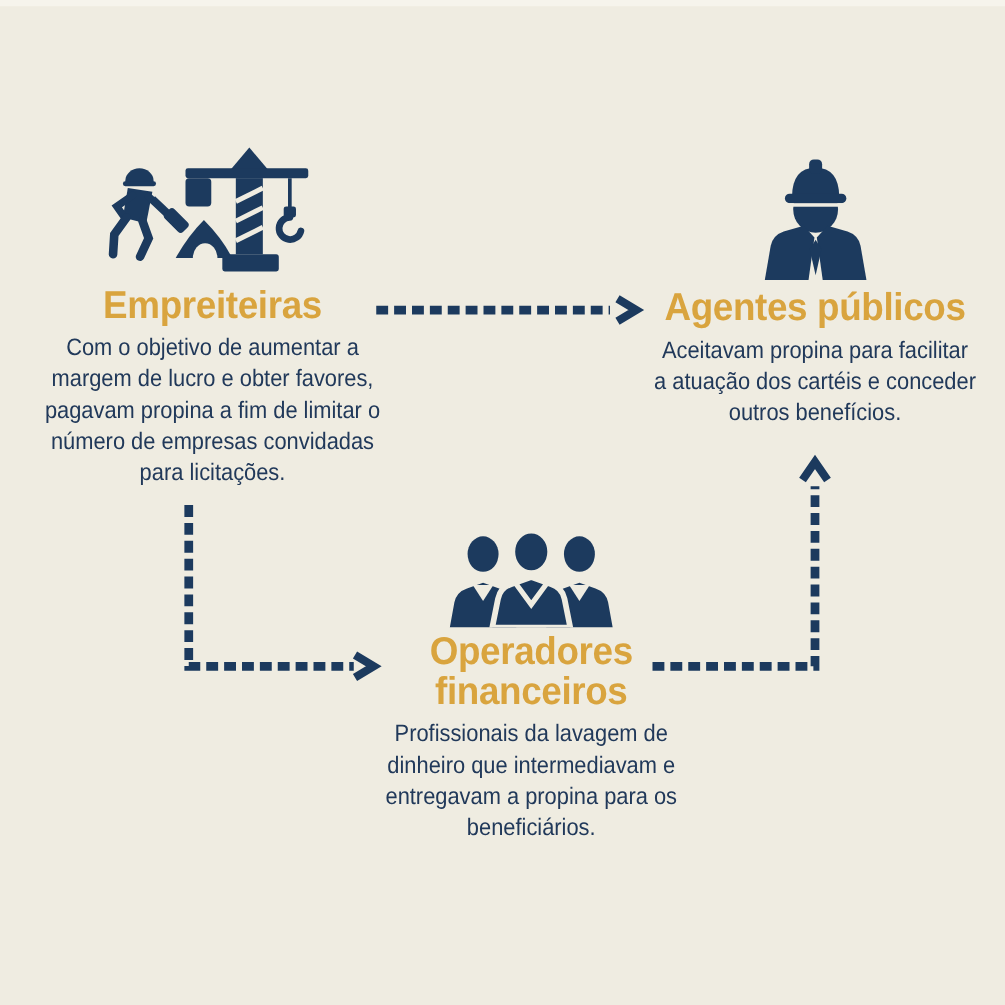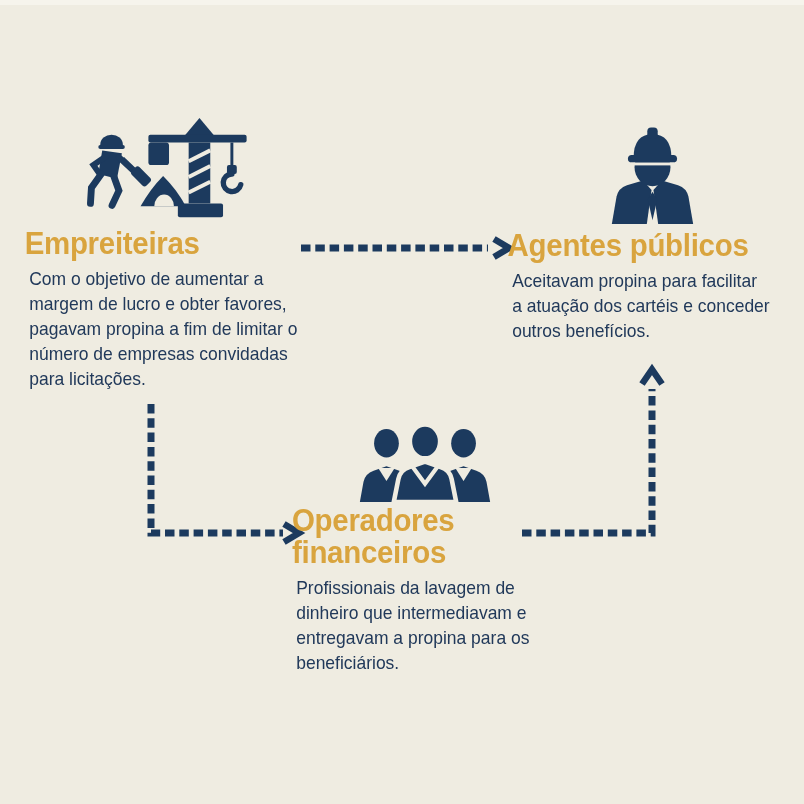--- a/index.html
+++ b/index.html
@@ -7,21 +7,21 @@
   body {
     position:relative;
     background:#EFECE1;
     font-family:"Liberation Sans", sans-serif;
     overflow:hidden;
   }
   .top-strip {
     position:absolute; left:0; top:0; width:804px; height:5px;
     background:#F6F4EC;
   }
-  .node { position:absolute; }
+  .node { position:absolute; text-align:center; }
   .node .icon { display:block; margin:0 auto; }
   .node h2 {
     color:#D9A43E;
     font-weight:bold;
     font-size:31px;
     line-height:32px;
     letter-spacing:-0.3px;
     white-space:pre;
     transform:scaleX(0.95);
     transform-origin:50% 0;

